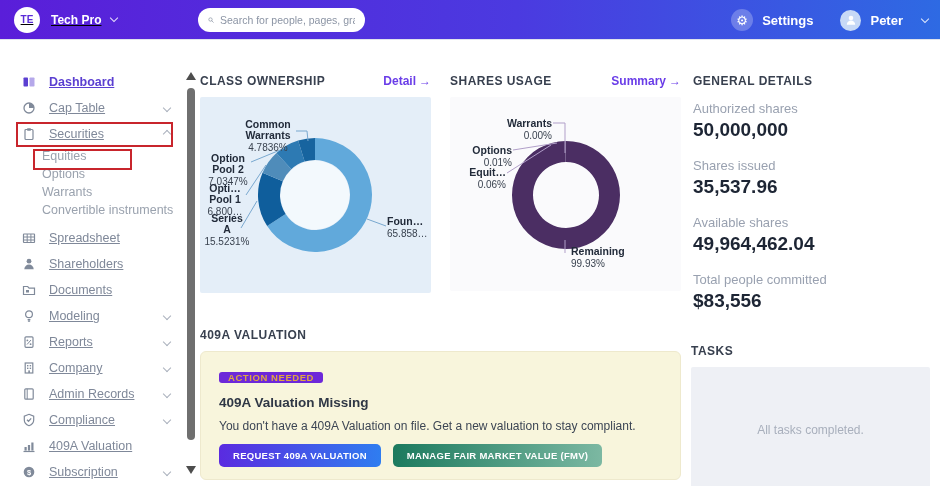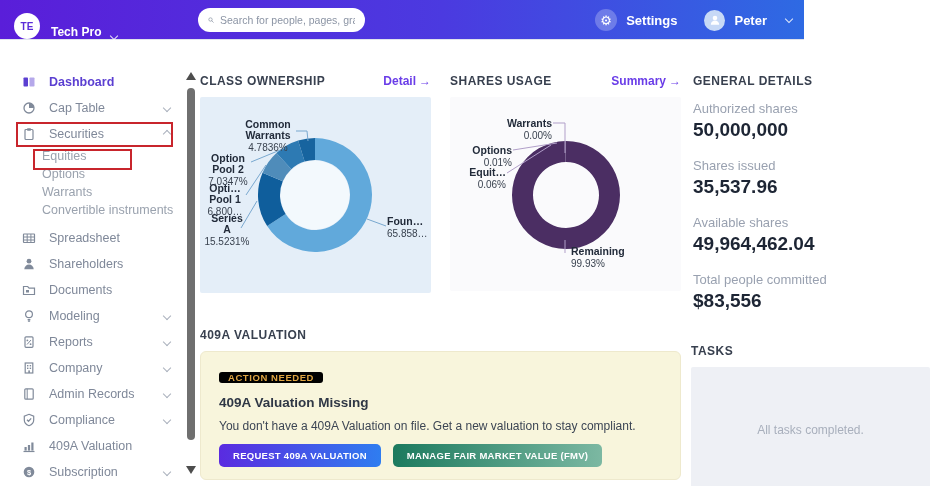--- a/index.html
+++ b/index.html
@@ -1,23 +1,23 @@
 <!DOCTYPE html>
 <html><head>
 <meta charset="utf-8">
 <style>
   * { margin:0; padding:0; box-sizing:border-box; }
   html,body { width:940px; height:486px; overflow:hidden; background:#fff;
     font-family:"Liberation Sans", sans-serif; }
   .screen { position:relative; width:940px; height:486px; }
 
   
-  .navbar { position:absolute; top:0; left:0; width:804px; height:40px;
+  .navbar { position:absolute; top:0; left:0; width:940px; height:40px;
     background:linear-gradient(90deg,#5a1ed9 0%, #4b3ae0 55%, #2e6ae3 100%);
-    display:flex; align-items:flex-end; border-bottom:1px solid #dfe3ec; }
+    display:flex; align-items:center; border-bottom:1px solid #dfe3ec;text-decoration:underline; }
   .logo-circle { width:26px; height:26px; border-radius:50%; background:#fff;
     margin-left:14px; display:flex; align-items:center; justify-content:center;
     font-size:10px; font-weight:bold; color:#5a2bd8; }
   .company-name { color:#fff; font-size:12px; font-weight:bold; margin-left:11px; }
   .chev { display:inline-block; width:6px; height:6px;
     border-right:1.6px solid #aab1bd; border-bottom:1.6px solid #aab1bd;
     transform:rotate(45deg); }
   .chev.up { transform:rotate(-135deg); }
   .chev.white { border-color:rgba(255,255,255,.85); }
   .nav-chev { margin-left:10px; margin-top:-3px; }
@@ -39,21 +39,21 @@
   .avatar-circle svg { width:14px; height:14px; }
 
   
   .app { position:absolute; top:40px; left:0; width:940px; height:446px; display:flex; }
 
   
   .sidebar { width:183px; padding-top:29px; position:relative; flex:none; }
   .srow { height:26px; display:flex; align-items:center; padding-left:22px;
     font-size:12.5px; color:#7f8899; cursor:pointer; }
   .srow .icn { width:14px; height:14px; flex:none; }
-  .srow .lbl { margin-left:13px; }
+  .srow .lbl { margin-left:13px;text-decoration:underline; }
   .srow.active { color:#5b3fd1; font-weight:bold; }
   .srow .chev { margin-left:auto; margin-right:13px; }
   .srow.sub { height:18px; padding-left:42px; color:#9aa2ae; }
   .subgroup { margin-bottom:6px; }
   .ann-box { position:absolute; border:2px solid #c8252c; pointer-events:none; }
   #ann-securities { left:16px; top:82px; width:157px; height:25px; }
   #ann-equities  { left:33px; top:109px; width:99px; height:21px; }
 
   
   .scrollcol { width:16px; flex:none; position:relative; }
@@ -101,21 +101,21 @@
 
   
   .stat { margin-bottom:17px; }
   .stat-label { font-size:13px; color:#99a1b0; }
   .stat-value { font-size:19px; font-weight:bold; color:#1d2534; margin-top:3px; }
   #p-general .panel-header { margin-bottom:12px; }
 
   
   #card-409a { width:481px; height:129px; background:#f8f5dc;
     border:1px solid #eee9cd; border-radius:6px; padding:15px 18px; }
-  .badge { display:inline-block; background:#000000; border-radius:3px;
+  .badge { display:inline-block; background:#6d28d9; border-radius:3px;
     padding:0 9px; font-size:9.5px; font-weight:bold; color:#dfa542;
     letter-spacing:.06em; }
   .v-title { font-size:13.5px; font-weight:bold; color:#2f3745; margin-top:10px; }
   .v-desc { font-size:12px; color:#3c4554; margin-top:9px; }
   .btn-row { display:flex; gap:12px; margin-top:11px; }
   .btn { height:23px; border:none; border-radius:5px; padding:0 14px;
     font-size:9.5px; font-weight:bold; color:#fff; letter-spacing:.03em;
     cursor:pointer; font-family:"Liberation Sans", sans-serif; }
   .btn-primary { background:linear-gradient(90deg,#5a2be0,#2f7df0); }
   .btn-secondary { background:linear-gradient(90deg,#1c7a5e,#7cb8a2); }

